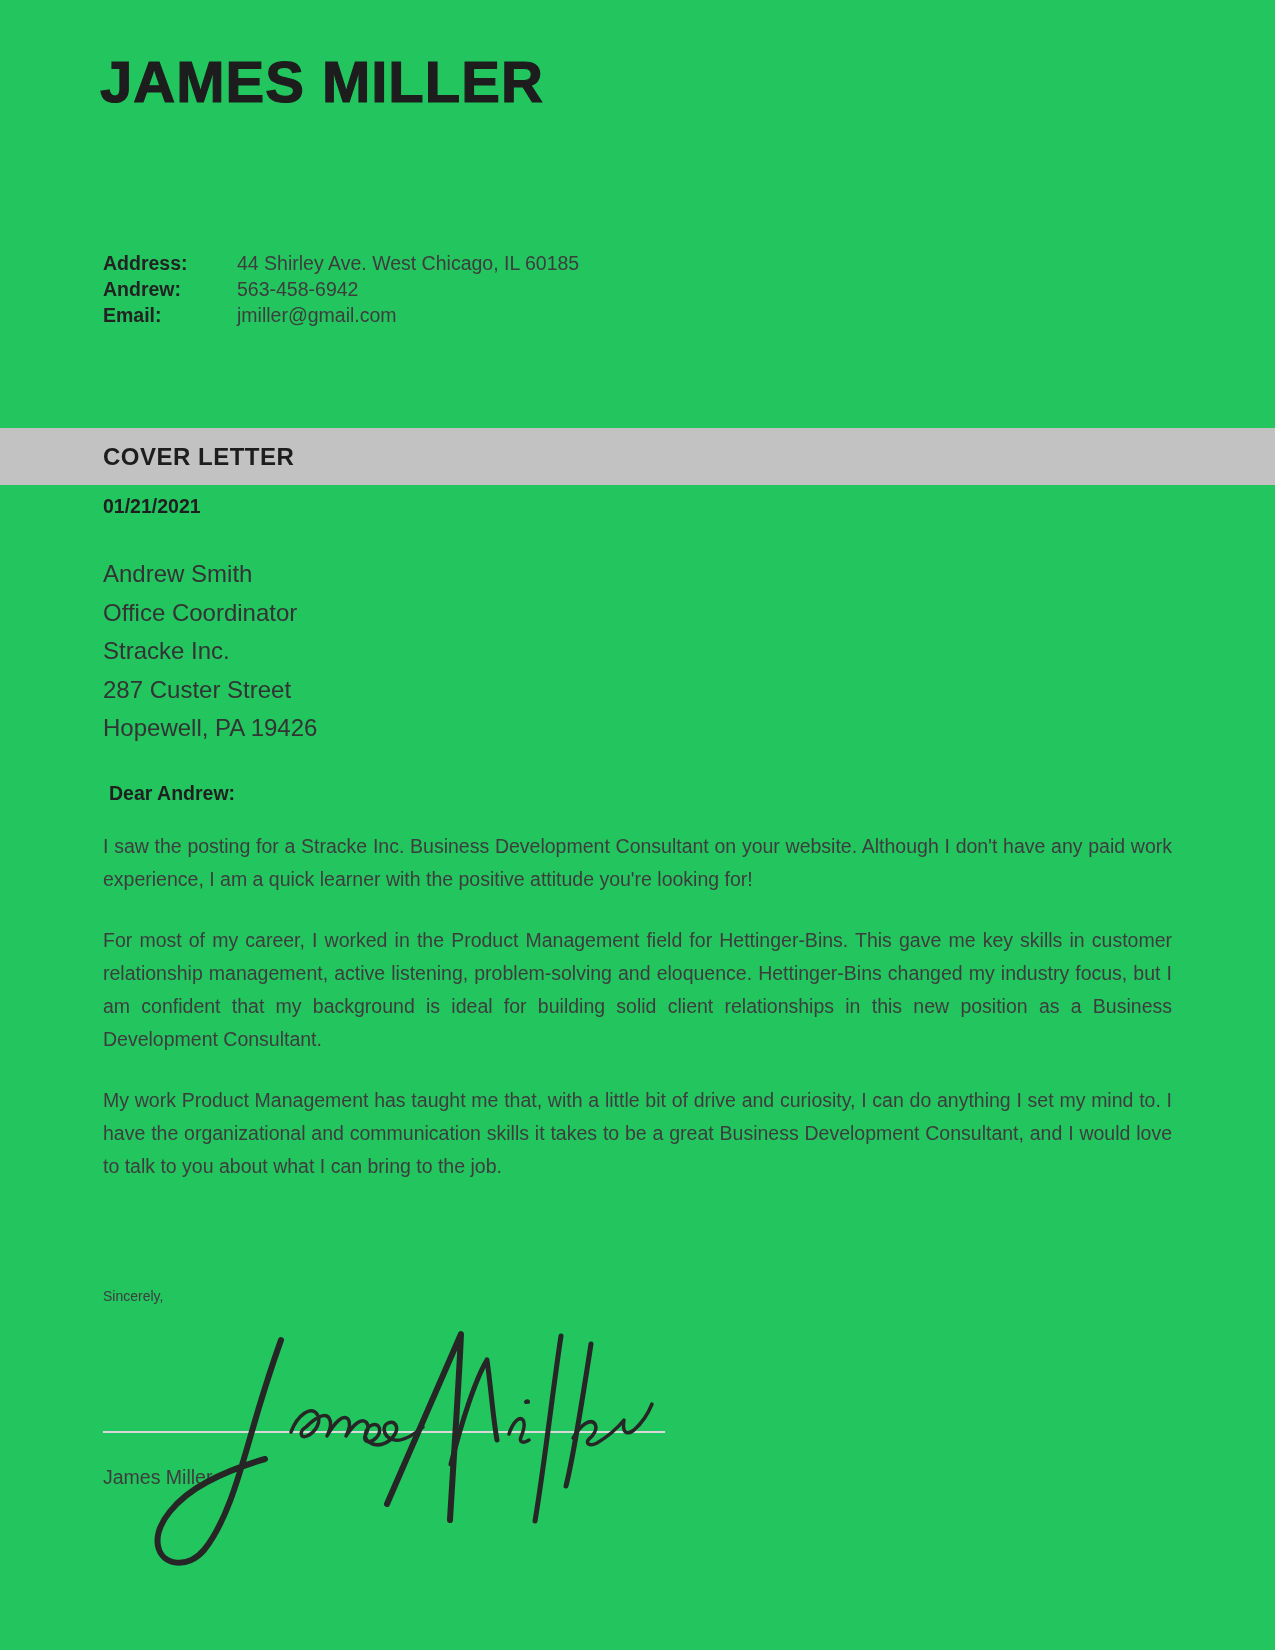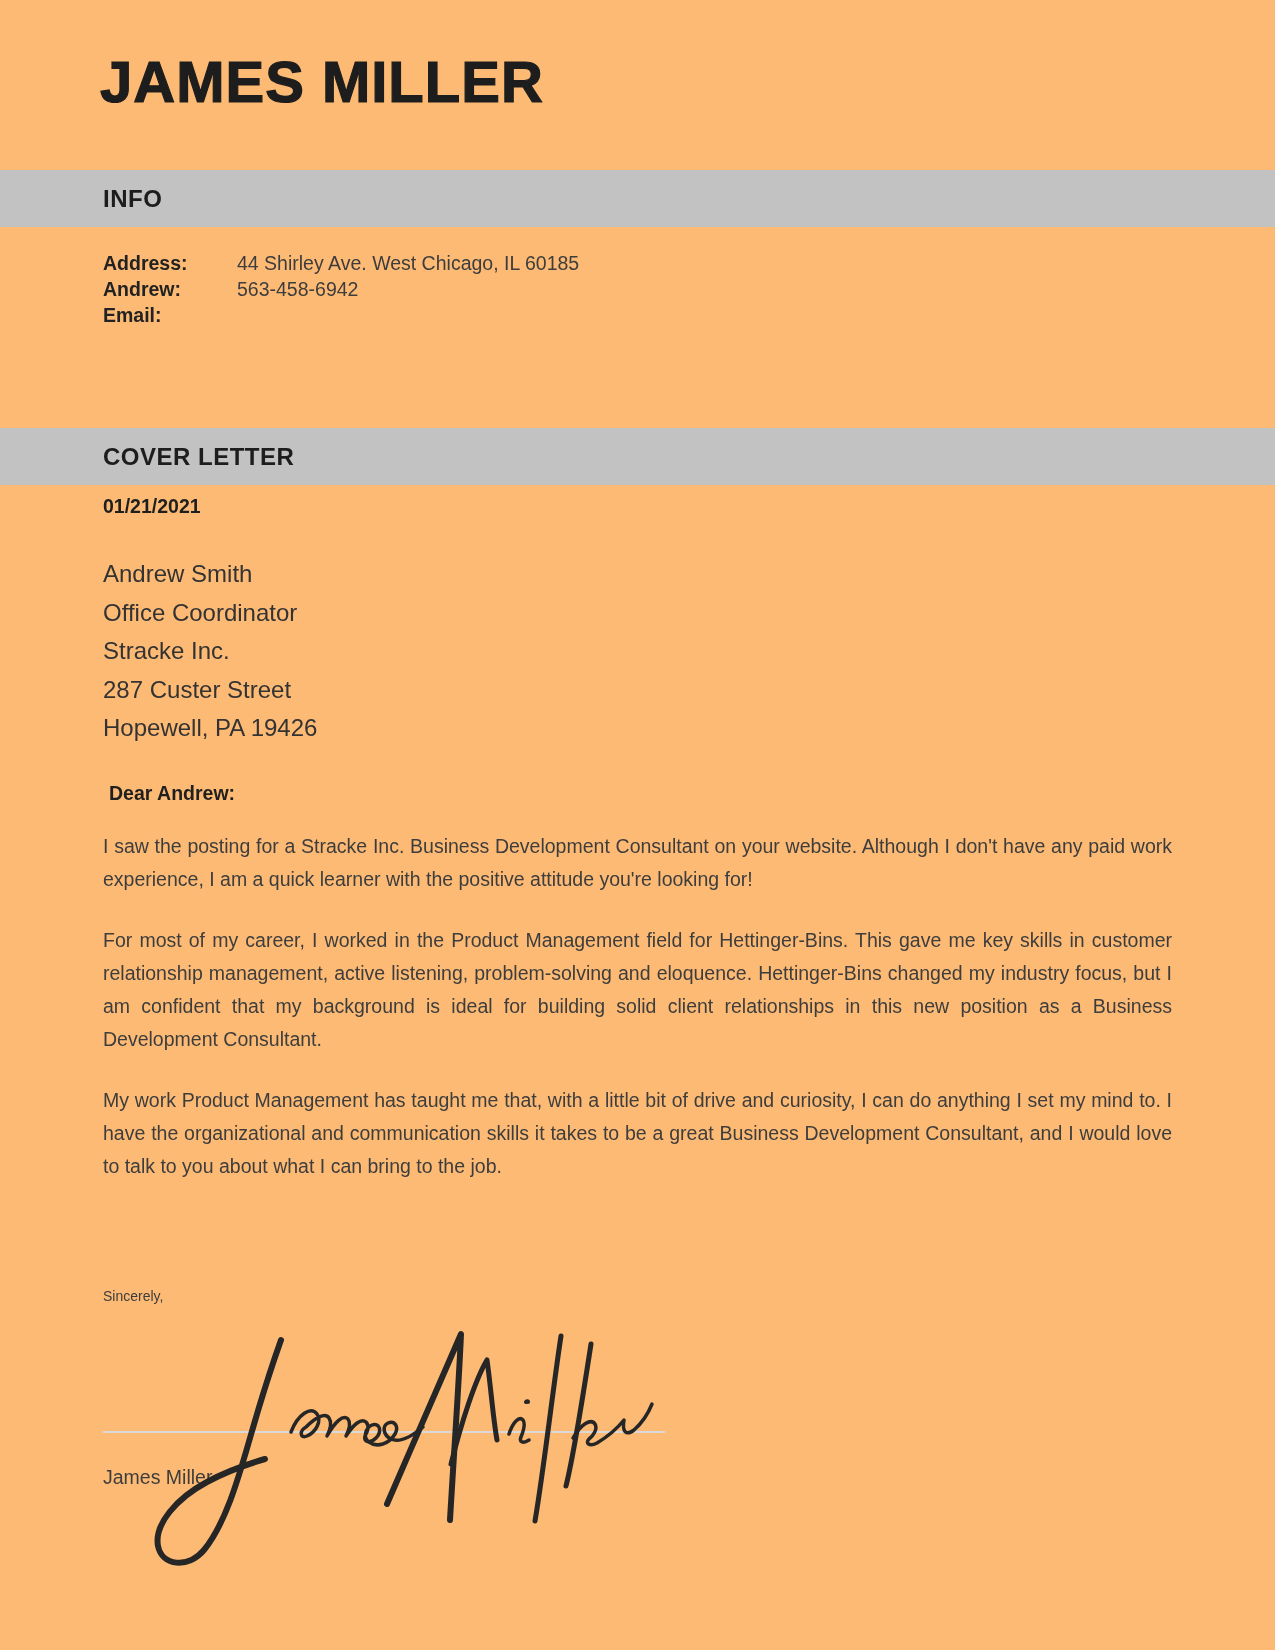--- a/index.html
+++ b/index.html
@@ -1,20 +1,20 @@
 <!DOCTYPE html>
 <html><head>
 <meta charset="utf-8">
 <style>
   html, body { margin: 0; padding: 0; background: #ffffff; }
   .page {
     position: relative;
     width: 1275px;
     height: 1650px;
-    background: #fdba74;
+    background: #22c55e;
     font-family: "Liberation Sans", sans-serif;
     color: #3d3d3d;
     overflow: hidden;
   }
   .name-title {
     position: absolute;
     left: 100px;
     top: 48px;
     margin: 0;
     font-size: 58px;
@@ -127,30 +127,28 @@
     stroke-linejoin: round;
   }
 </style>
 </head>
 <body>
 
 <div class="page">
 
   <h1 class="name-title">JAMES MILLER</h1>
 
-  <div class="section-band info">
-    <span class="section-title">INFO</span>
-  </div>
 
   <div class="info-rows">
     <span class="info-label">Address:</span>
     <span class="info-value">44 Shirley Ave. West Chicago, IL 60185</span>
     <span class="info-label">Andrew:</span>
     <span class="info-value">563-458-6942</span>
     <span class="info-label">Email:</span>
+    <span class="info-value">jmiller@gmail.com</span>
   </div>
 
   <div class="section-band cover">
     <span class="section-title">COVER LETTER</span>
   </div>
 
   <div class="letter-date">01/21/2021</div>
 
   <div class="recipient">
     <div>Andrew Smith</div>

